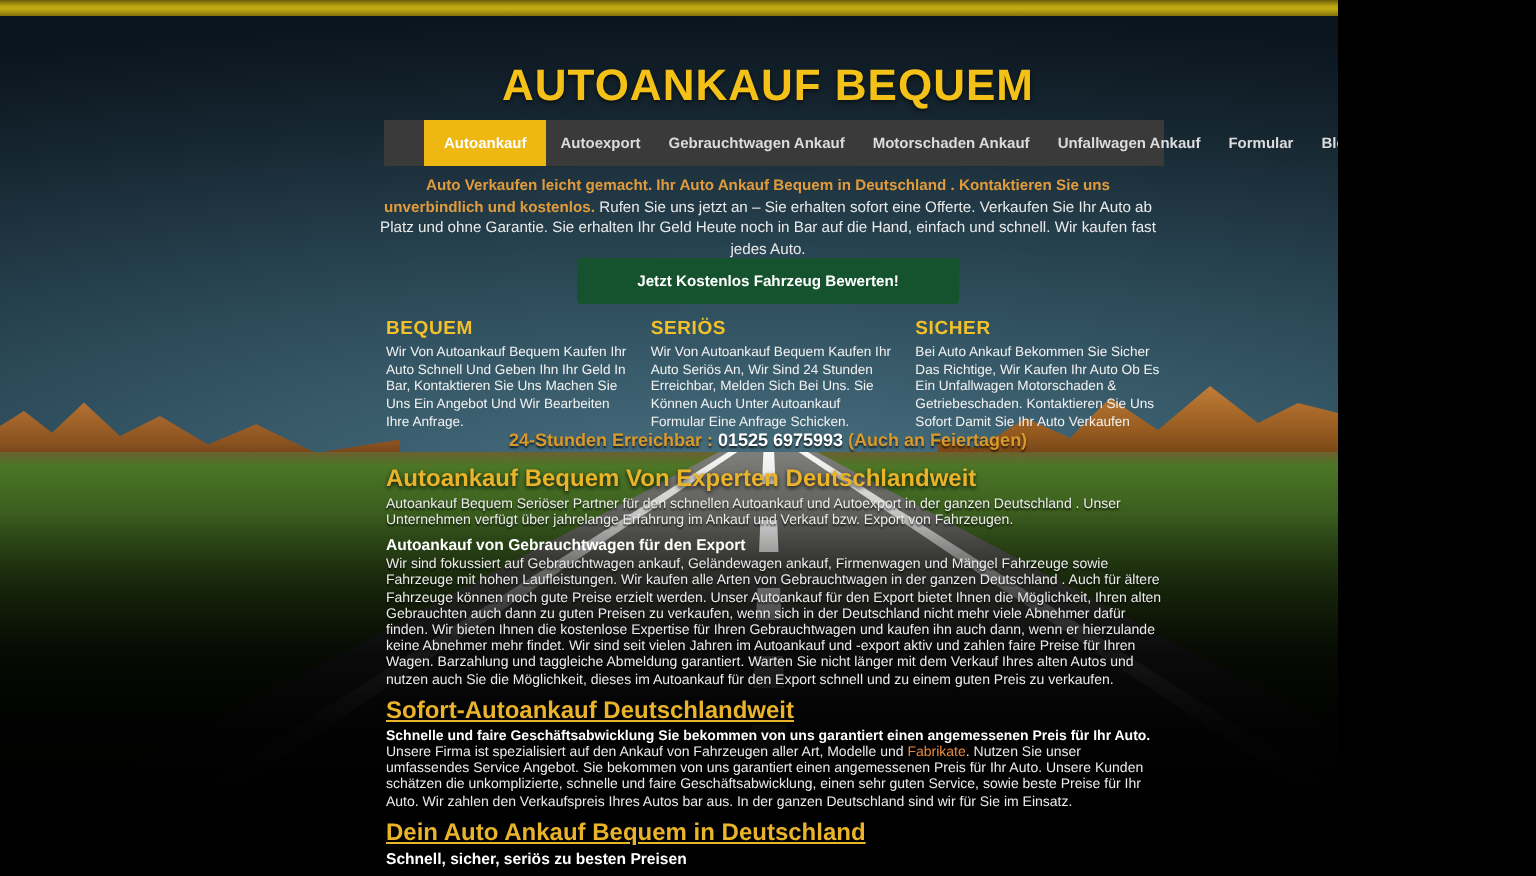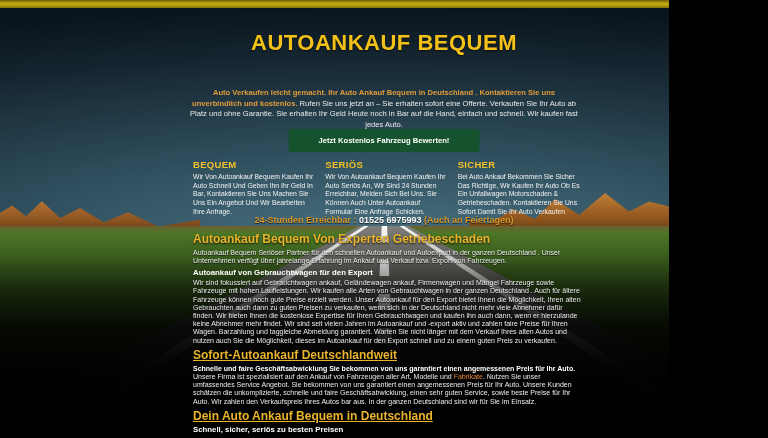--- a/index.html
+++ b/index.html
@@ -137,20 +137,29 @@
   <div class="ground"></div>
   <div class="road"></div>
   <div class="road-edge-left"></div>
   <div class="road-edge-right"></div>
   <div class="road-centerline"></div>
   <div class="ground-shade"></div>
   <div class="goldbar"></div>
 
   <div class="site-title">AUTOANKAUF BEQUEM</div>
 
+  <nav class="navbar">
+    <a class="nav-item active">Autoankauf</a>
+    <a class="nav-item">Autoexport</a>
+    <a class="nav-item">Gebrauchtwagen Ankauf</a>
+    <a class="nav-item">Motorschaden Ankauf</a>
+    <a class="nav-item">Unfallwagen Ankauf</a>
+    <a class="nav-item">Formular</a>
+    <a class="nav-item">Blog</a>
+  </nav>
 
   <p class="intro"><span class="hl">Auto Verkaufen leicht gemacht. Ihr Auto Ankauf Bequem in Deutschland . Kontaktieren Sie uns unverbindlich und kostenlos.</span><span class="rest"> Rufen Sie uns jetzt an – Sie erhalten sofort eine Offerte. Verkaufen Sie Ihr Auto ab Platz und ohne Garantie. Sie erhalten Ihr Geld Heute noch in Bar auf die Hand, einfach und schnell. Wir kaufen fast jedes Auto.</span></p>
 
   <button class="cta-btn">Jetzt Kostenlos Fahrzeug Bewerten!</button>
 
   <div class="features">
     <div class="feature">
       <h4>BEQUEM</h4>
       <p>Wir Von Autoankauf Bequem Kaufen Ihr Auto Schnell Und Geben Ihn Ihr Geld In Bar, Kontaktieren Sie Uns Machen Sie Uns Ein Angebot Und Wir Bearbeiten Ihre Anfrage.</p>
     </div>
@@ -160,21 +169,21 @@
     </div>
     <div class="feature">
       <h4>SICHER</h4>
       <p>Bei Auto Ankauf Bekommen Sie Sicher Das Richtige, Wir Kaufen Ihr Auto Ob Es Ein Unfallwagen Motorschaden &amp; Getriebeschaden. Kontaktieren Sie Uns Sofort Damit Sie Ihr Auto Verkaufen</p>
     </div>
   </div>
 
   <div class="hotline"><span>24-Stunden Erreichbar :</span><span class="phone"> 01525 6975993 </span><span>(Auch an Feiertagen)</span></div>
 
   <div class="main">
-    <h2>Autoankauf Bequem Von Experten Getriebeschaden</h2>
+    <h2>Autoankauf Bequem Von Experten Deutschlandweit</h2>
     <p>Autoankauf Bequem Seriöser Partner für den schnellen Autoankauf und Autoexport in der ganzen Deutschland . Unser Unternehmen verfügt über jahrelange Erfahrung im Ankauf und Verkauf bzw. Export von Fahrzeugen.</p>
     <h3>Autoankauf von Gebrauchtwagen für den Export</h3>
     <p>Wir sind fokussiert auf Gebrauchtwagen ankauf, Geländewagen ankauf, Firmenwagen und Mängel Fahrzeuge sowie Fahrzeuge mit hohen Laufleistungen. Wir kaufen alle Arten von Gebrauchtwagen in der ganzen Deutschland . Auch für ältere Fahrzeuge können noch gute Preise erzielt werden. Unser Autoankauf für den Export bietet Ihnen die Möglichkeit, Ihren alten Gebrauchten auch dann zu guten Preisen zu verkaufen, wenn sich in der Deutschland nicht mehr viele Abnehmer dafür finden. Wir bieten Ihnen die kostenlose Expertise für Ihren Gebrauchtwagen und kaufen ihn auch dann, wenn er hierzulande keine Abnehmer mehr findet. Wir sind seit vielen Jahren im Autoankauf und -export aktiv und zahlen faire Preise für Ihren Wagen. Barzahlung und taggleiche Abmeldung garantiert. Warten Sie nicht länger mit dem Verkauf Ihres alten Autos und nutzen auch Sie die Möglichkeit, dieses im Autoankauf für den Export schnell und zu einem guten Preis zu verkaufen.</p>
 
     <h2 class="spaced">Sofort-Autoankauf Deutschlandweit</h2>
     <p class="sect2"><span class="lead">Schnelle und faire Geschäftsabwicklung Sie bekommen von uns garantiert einen angemessenen Preis für Ihr Auto.</span><span> Unsere Firma ist spezialisiert auf den Ankauf von Fahrzeugen aller Art, Modelle und </span><a class="inline-link">Fabrikate</a><span>. Nutzen Sie unser umfassendes Service Angebot. Sie bekommen von uns garantiert einen angemessenen Preis für Ihr Auto. Unsere Kunden schätzen die unkomplizierte, schnelle und faire Geschäftsabwicklung, einen sehr guten Service, sowie beste Preise für Ihr Auto. Wir zahlen den Verkaufspreis Ihres Autos bar aus. In der ganzen Deutschland sind wir für Sie im Einsatz.</span></p>
 
     <h2 class="spaced">Dein Auto Ankauf Bequem in Deutschland</h2>
     <h3>Schnell, sicher, seriös zu besten Preisen</h3>
   </div>

